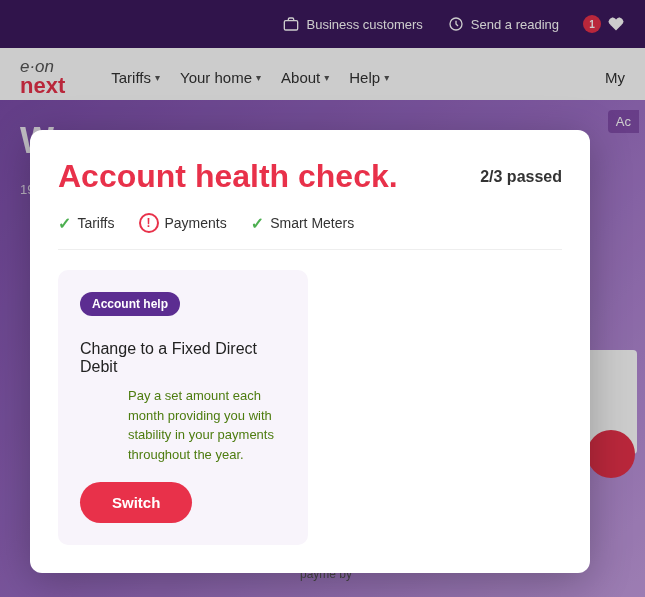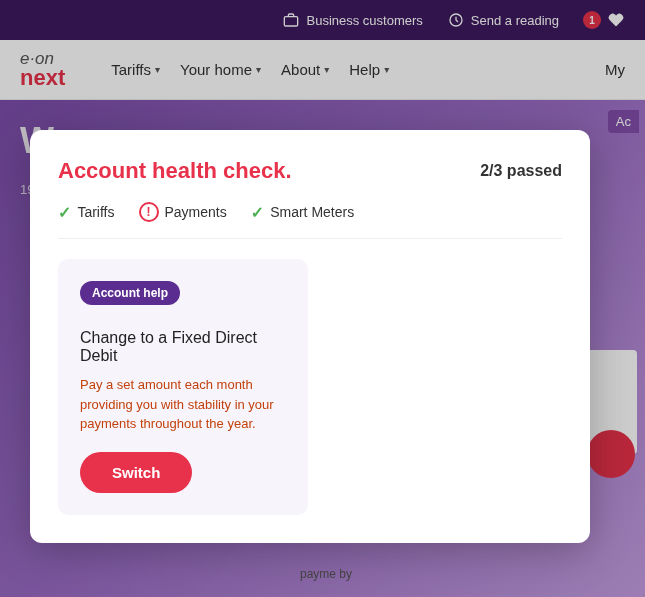--- a/index.html
+++ b/index.html
@@ -8,21 +8,21 @@
       width: 645px;
       height: 597px;
       overflow: hidden;
       position: relative;
       background: #f0eaf5;
     }
 
     
     .top-bar {
       background: #3d1a5e;
-      height: 40px;
+      height: 48px;
       display: flex;
       align-items: center;
       justify-content: flex-end;
       padding: 0 20px;
       gap: 24px;
     }
     .top-bar-item {
       display: flex;
       align-items: center;
       gap: 6px;
@@ -156,21 +156,21 @@
       z-index: 10;
       box-shadow: 0 8px 40px rgba(0,0,0,0.25);
     }
     .modal-header {
       display: flex;
       align-items: center;
       justify-content: space-between;
       margin-bottom: 18px;
     }
     .modal-title {
-      font-size: 22px;
+      font-size: 32px;
       font-weight: bold;
       color: #e8314a;
     }
     .modal-passed {
       font-size: 16px;
       font-weight: bold;
       color: #333;
     }
     .modal-checks {
       display: flex;
@@ -222,23 +222,24 @@
       font-weight: bold;
     }
     .card-title {
       font-size: 16px;
       font-weight: normal;
       color: #222;
       margin-bottom: 10px;
     }
     .card-desc {
       font-size: 13px;
-      color: #c2410c;
+      color: #4d7c0f;
       line-height: 1.5;
       margin-bottom: 18px;
+      margin-left: 48px;
     }
     .switch-btn {
       background: #e8314a;
       color: white;
       border: none;
       border-radius: 24px;
       padding: 12px 32px;
       font-size: 15px;
       font-weight: bold;
       cursor: pointer;

